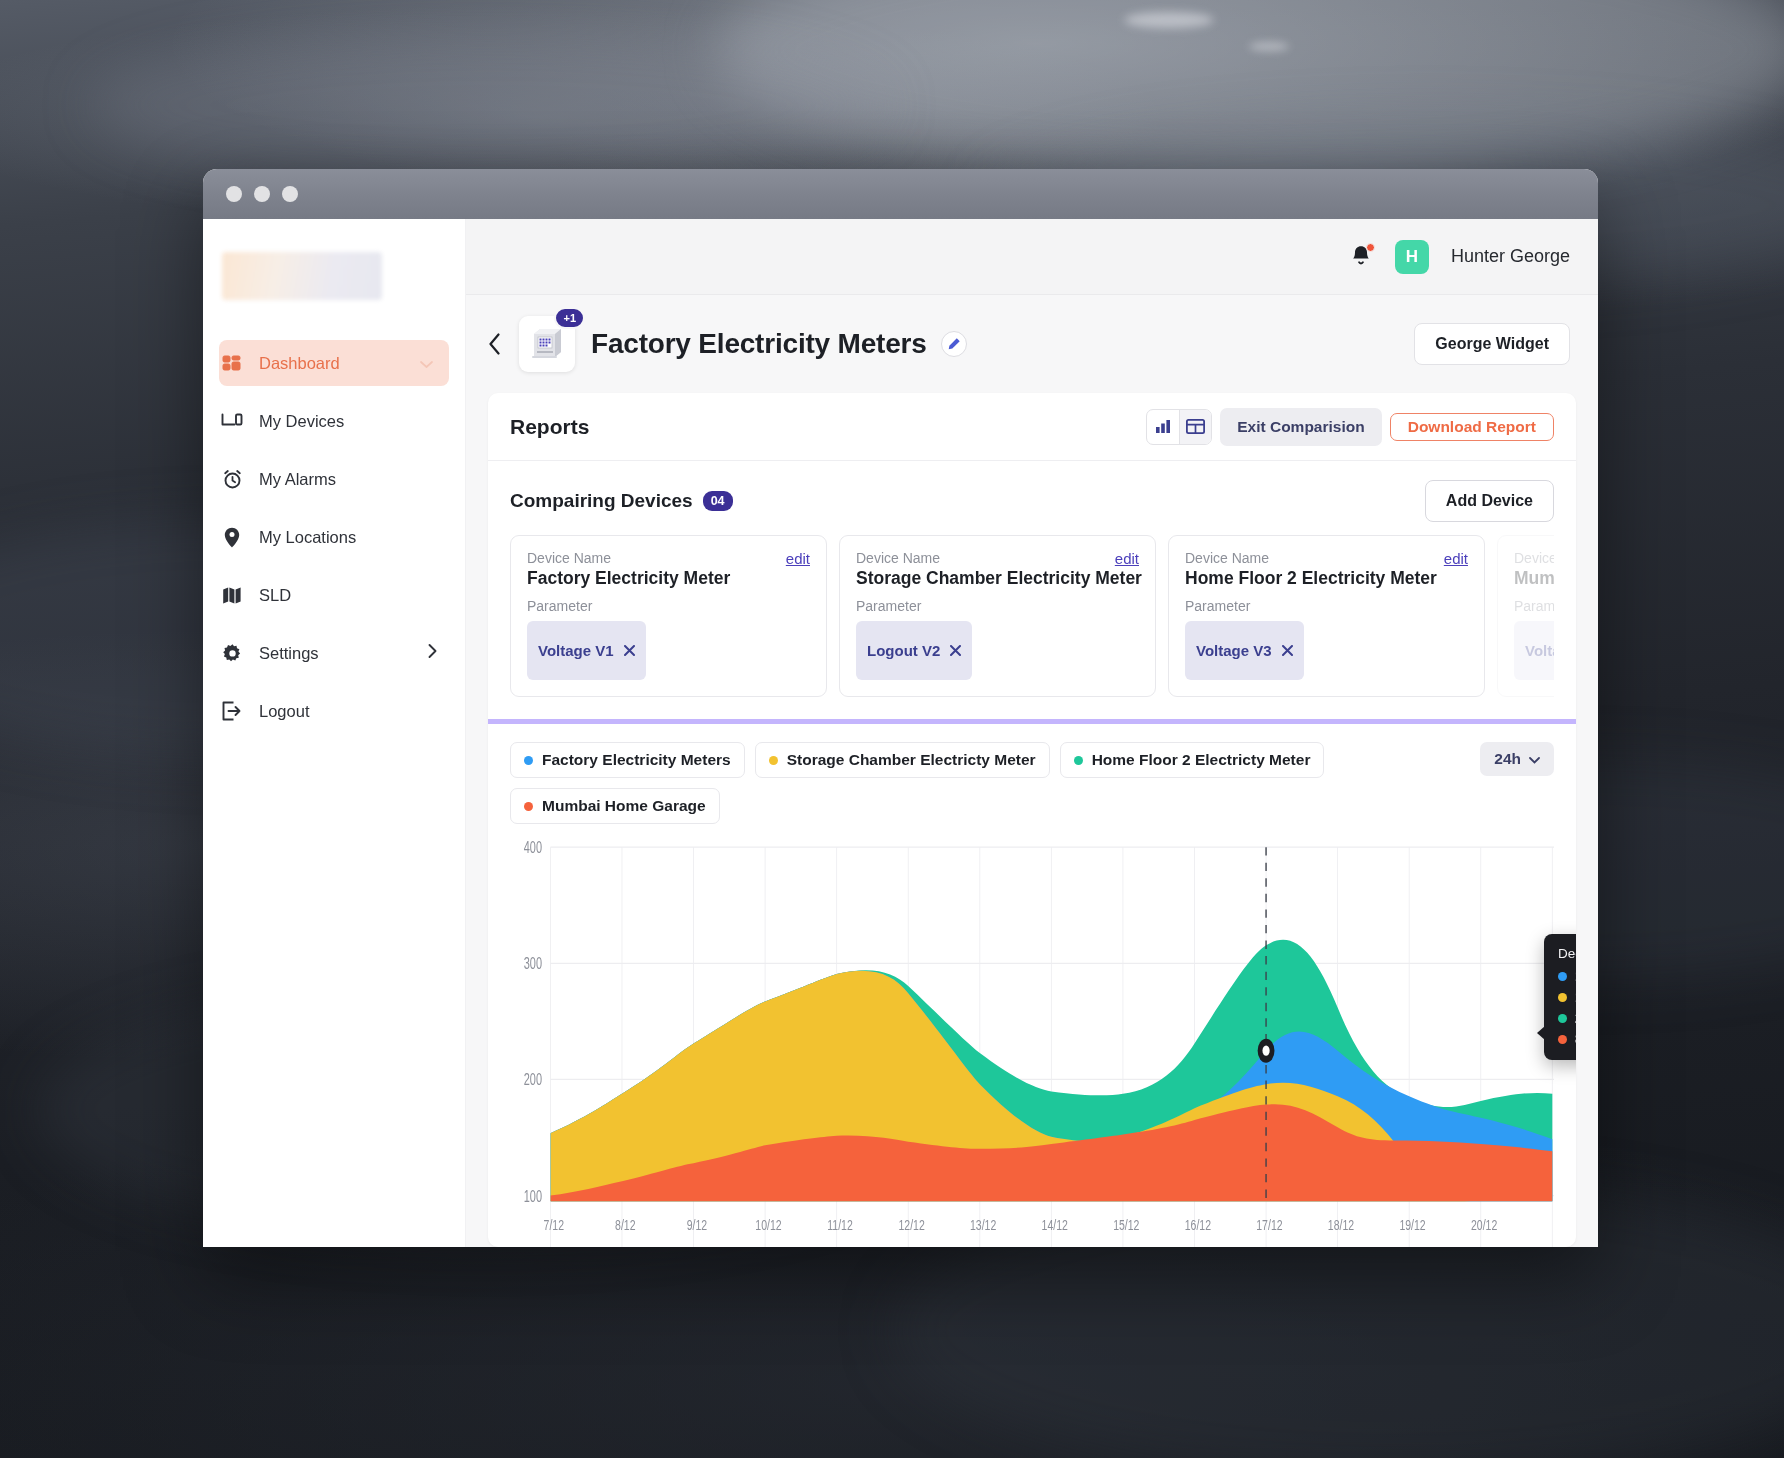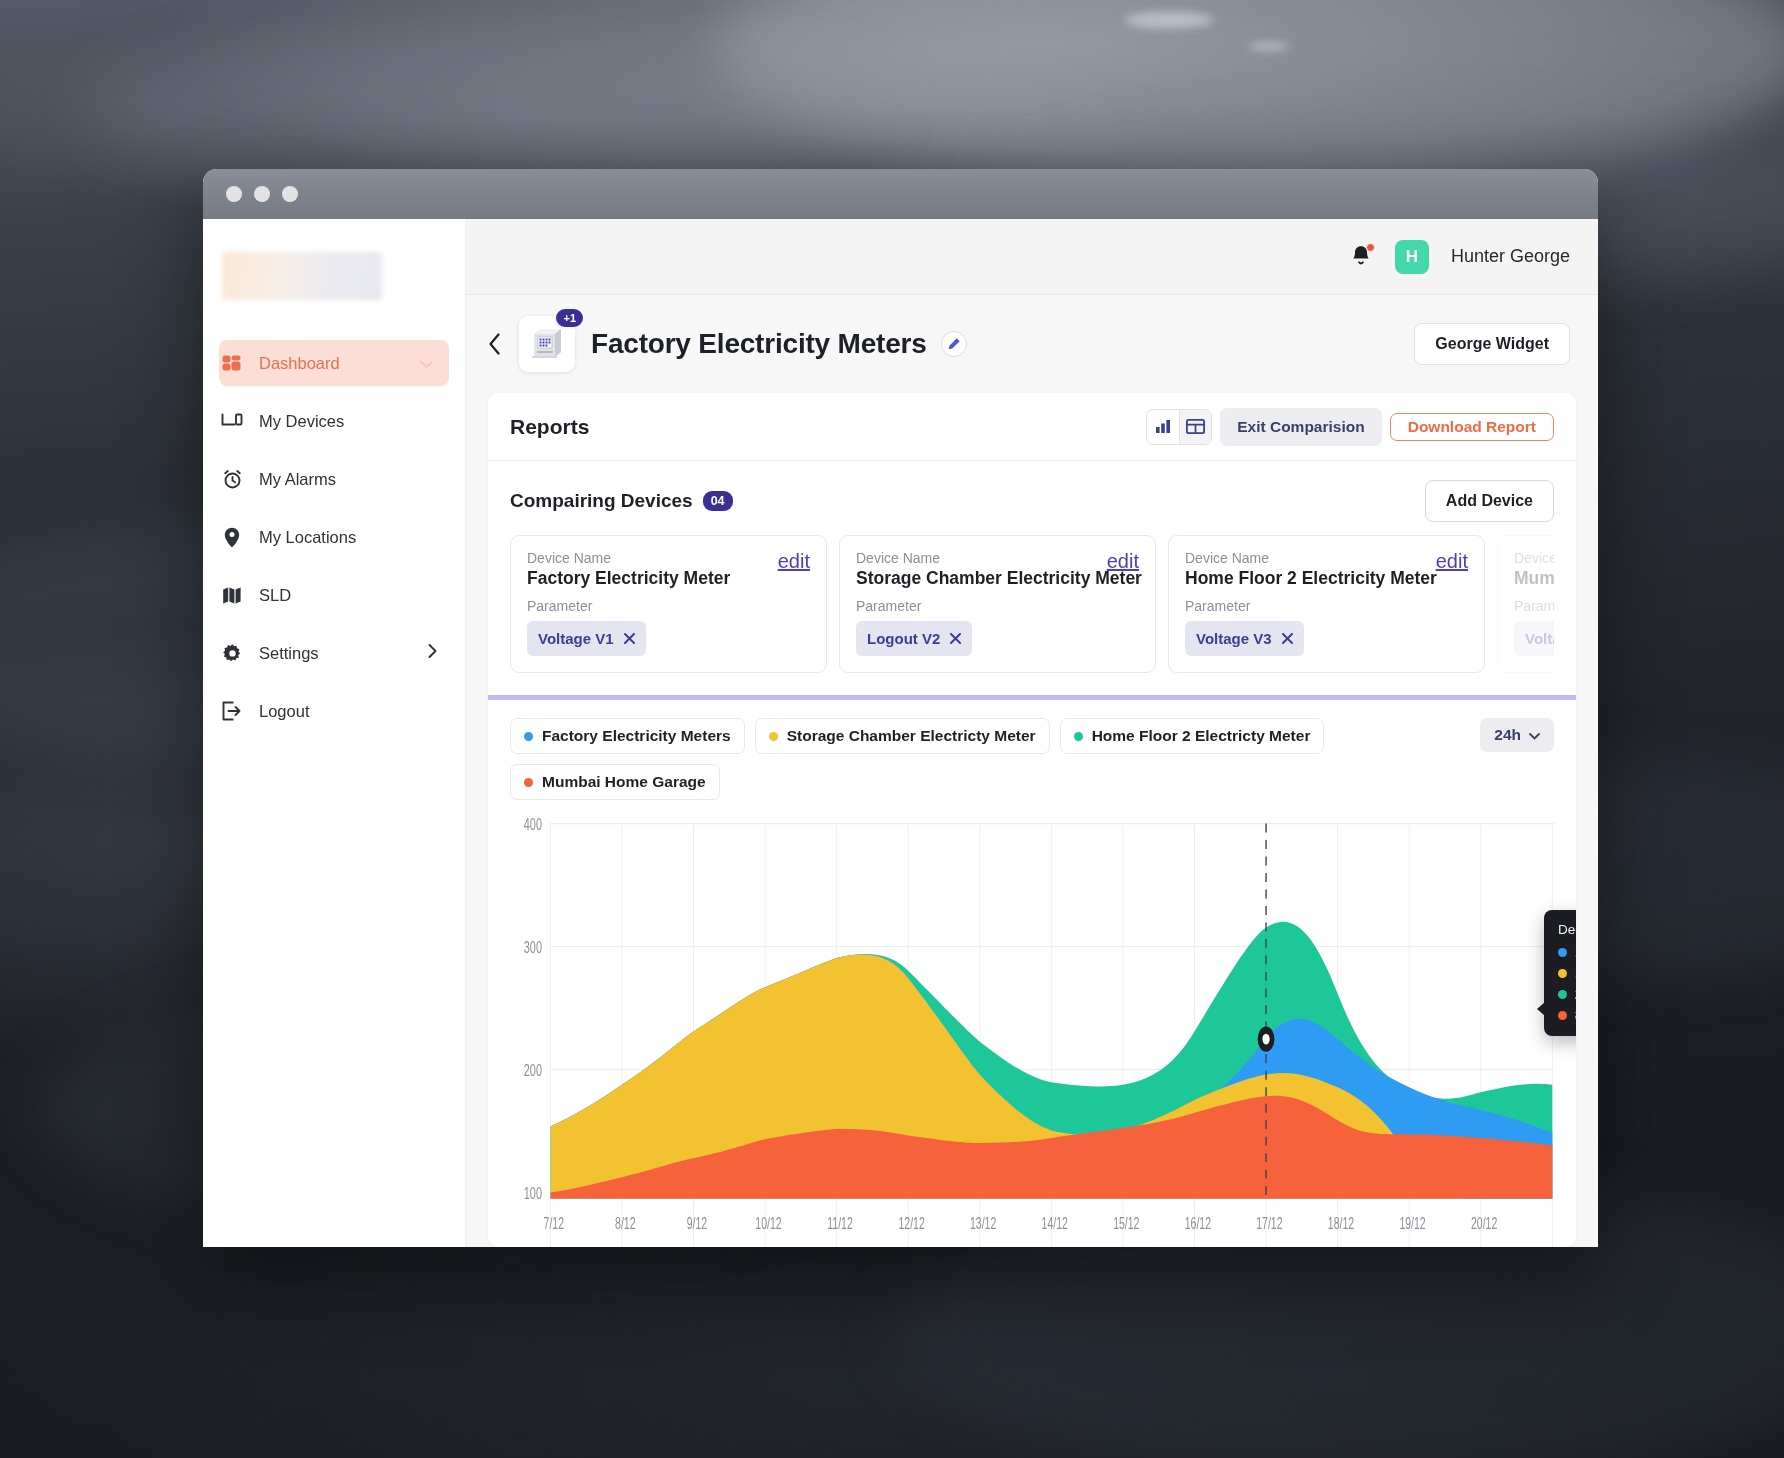--- a/index.html
+++ b/index.html
@@ -247,26 +247,26 @@
     border: 1px solid #e8e8ec; border-radius: 9px;
     padding: 14px 16px 16px 16px;
     background: #fff;
     position: relative;
   }
   .dev-card.faded { opacity: 0.28; flex: 0 0 317px; }
   .dev-label { font-size: 14px; color: #8d9099; }
   .dev-name { font-size: 17.5px; font-weight: 700; color: #1d2026; margin: 2px 0 9px 0; white-space: nowrap; }
   .dev-edit {
     position: absolute; right: 16px; top: 14px;
-    font-size: 20px; color: #4b3fbb; text-decoration: underline; cursor: pointer;
+    font-size: 15px; color: #4b3fbb; text-decoration: underline; cursor: pointer;
   }
   .param-chip {
     display: inline-flex; align-items: center; gap: 10px;
     background: #e5e5f2; color: #3b3f8f;
-    border-radius: 6px; padding: 9px 11px;
+    border-radius: 6px; padding: 21px 11px;
     font-size: 15px; font-weight: 700; margin-top: 7px;
     cursor: pointer;
   }
 
   
   .chart-sec { padding: 18px 22px 0 22px; flex: 1; display: flex; flex-direction: column; min-height:0; }
   .legend-row { display: flex; flex-wrap: wrap; gap: 10px; align-items: flex-start; }
   .legend-chip {
     display: inline-flex; align-items: center; gap: 9px;
     border: 1px solid #e8e8ec; border-radius: 7px;

